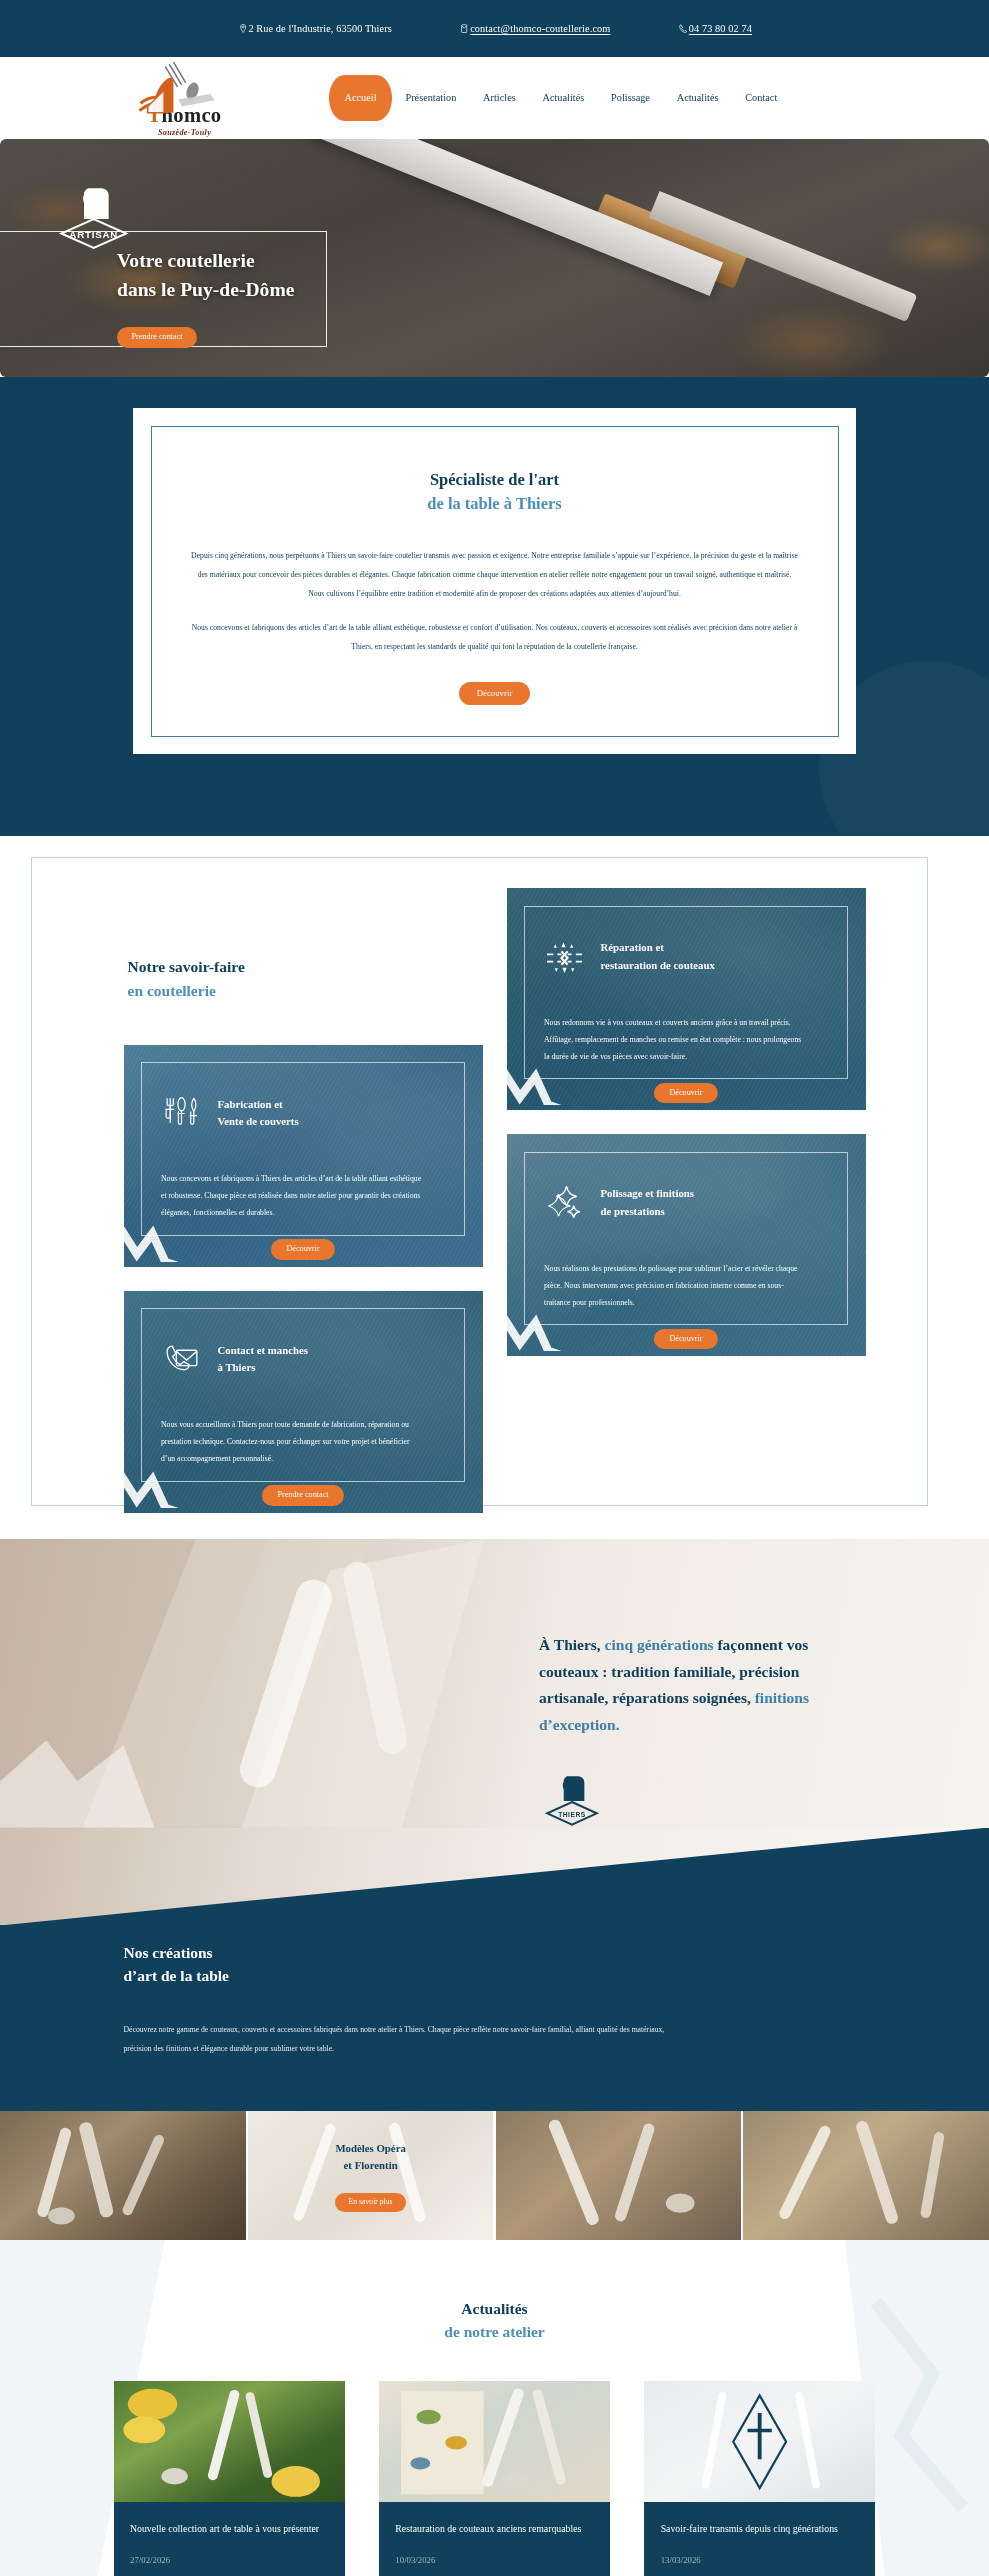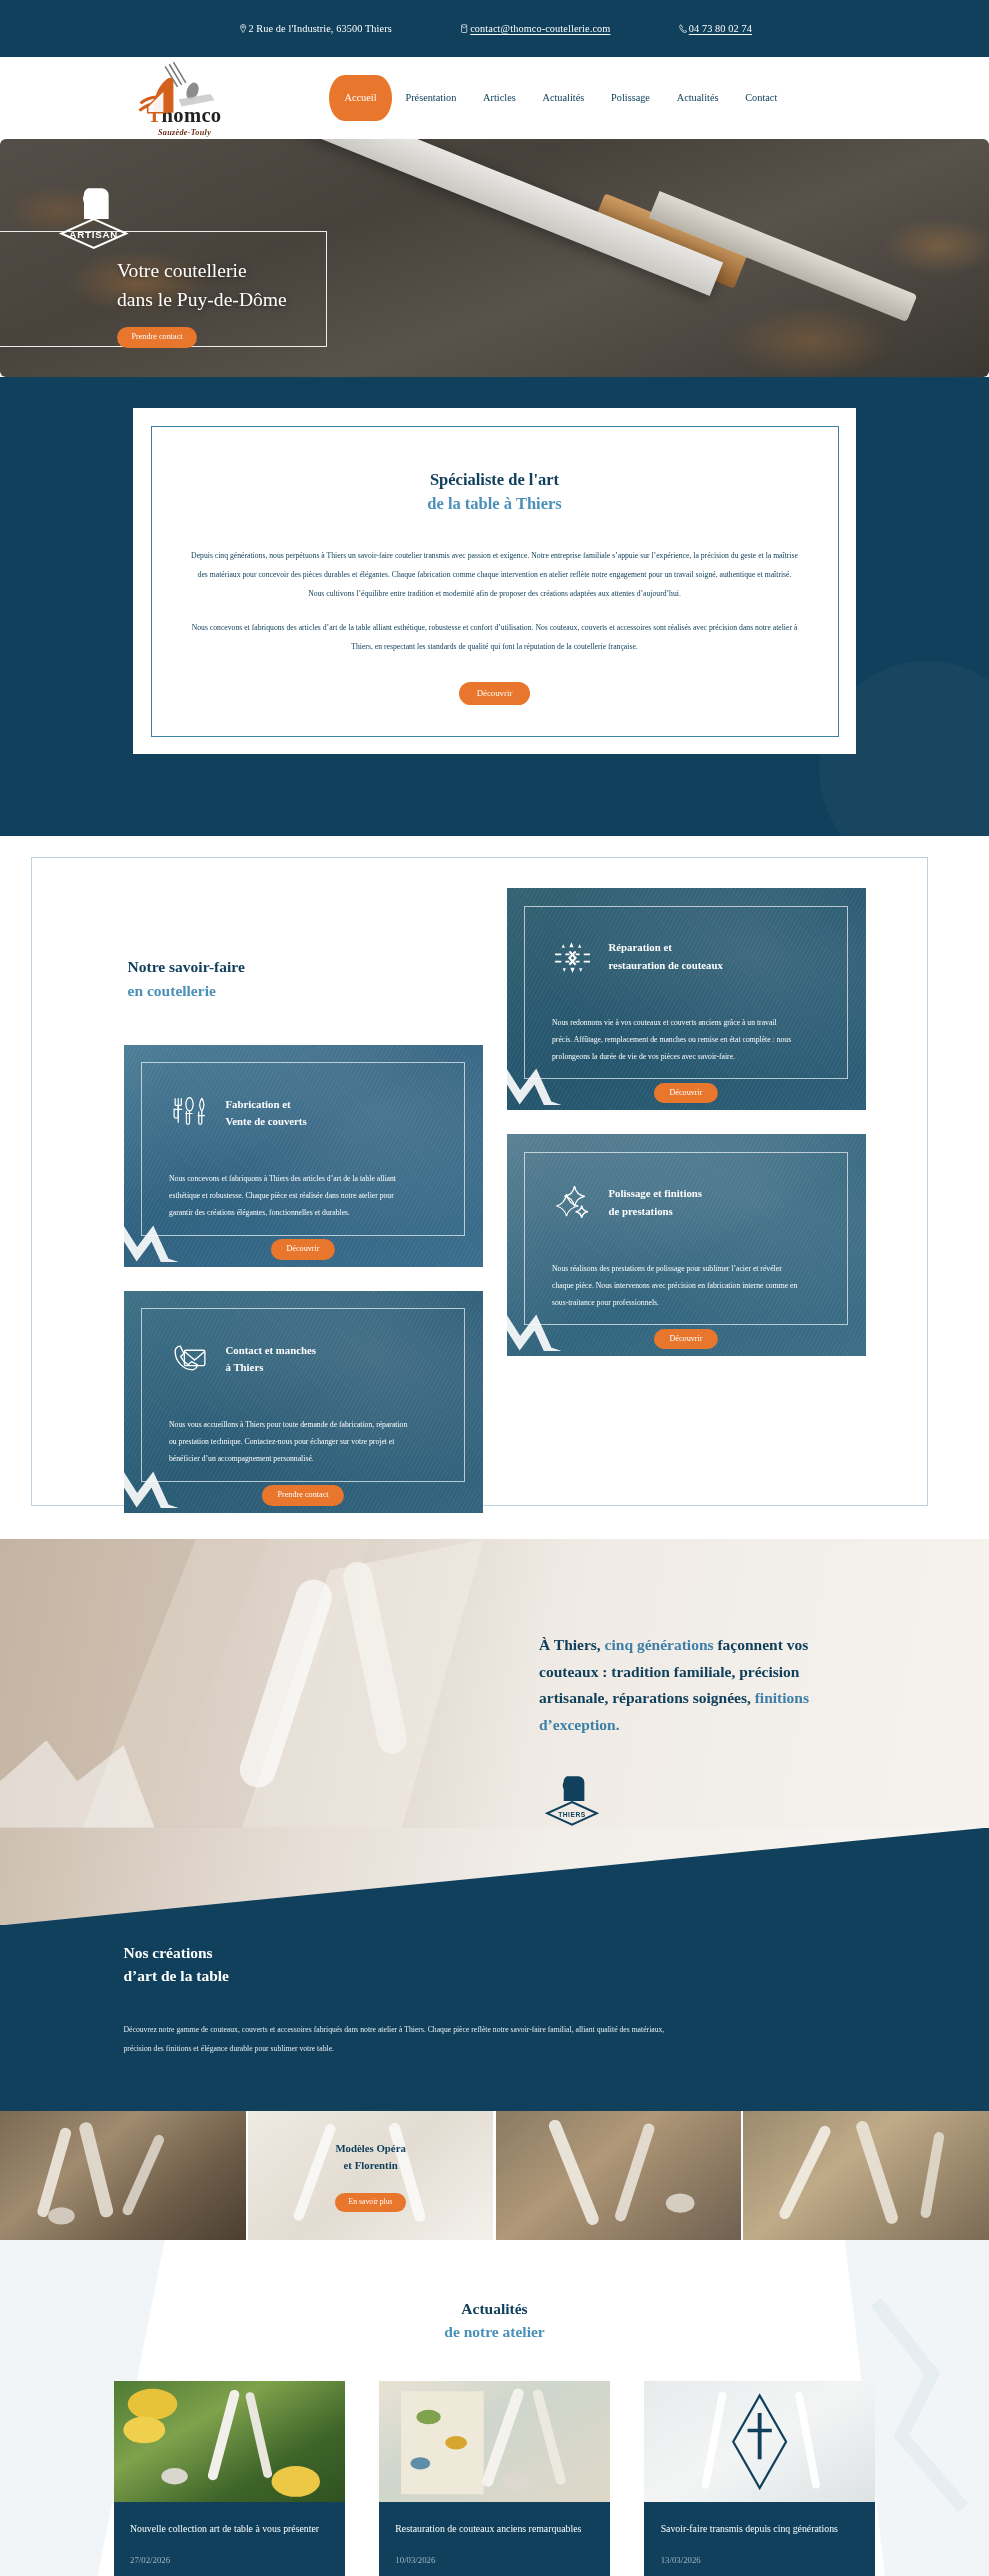--- a/index.html
+++ b/index.html
@@ -141,24 +141,24 @@
   }
   .hero-box{
     position:absolute;
     left:-5.2px; top:92px;
     width:332px; height:116px;
     border:1px solid rgba(255,255,255,.9);
     z-index:3;
   }
   .hero-title{
     position:absolute;
-    left:117px; top:117px;
+    left:117px; top:107px;
     color:#fff;
     font-size:19.6px;
-    font-weight:normal;
+    font-weight:bold;
     line-height:1.5;
     z-index:5;
     text-shadow:0 1px 5.2px rgba(0,0,0,.5);
   }
   .btn{
     display:inline-flex;
     align-items:center;
     justify-content:center;
     background:var(--orange);
     color:#fff;
@@ -256,21 +256,21 @@
     padding:17.5px;
     min-height:222px;
     overflow:hidden;
   }
   .scard .scard-bg{ position:absolute; inset:0; z-index:0; }
   .scard .scard-border{
     position:absolute; left:17.5px; right:17.5px; top:17.5px; bottom:31px;
     border:0.5px solid rgba(255,255,255,.65);
     z-index:1;
   }
-  .scard .scard-body{ position:relative; z-index:2; padding:24px 28px 0; }
+  .scard .scard-body{ position:relative; z-index:2; padding:24px 20px 0; }
   .scard-top{ display:flex; align-items:center; gap:15.5px; min-height:54px; }
   .scard-icon{ width:41px; height:41px; flex:none; }
   .scard-title{ font-size:10.8px; font-weight:bold; line-height:1.65; }
   .scard-text{ font-size:7.7px; line-height:2.2; margin-top:31px; max-width:92%; }
   .scard-btn{ position:absolute; left:50%; transform:translateX(-50%); bottom:7.2px; z-index:3; padding:6.2px 15.5px; font-size:8.2px; }
   .zig{
     position:absolute; left:0; bottom:5.2px; width:93px; height:57px; z-index:1; opacity:.9;
   }
   .bg-fab{ background:linear-gradient(150deg,#4f7f98 0%, #2f6180 45%, #3b6e8c 100%); }
   .bg-rep{ background:linear-gradient(150deg,#356274 0%, #24556d 50%, #2d5f78 100%); }

